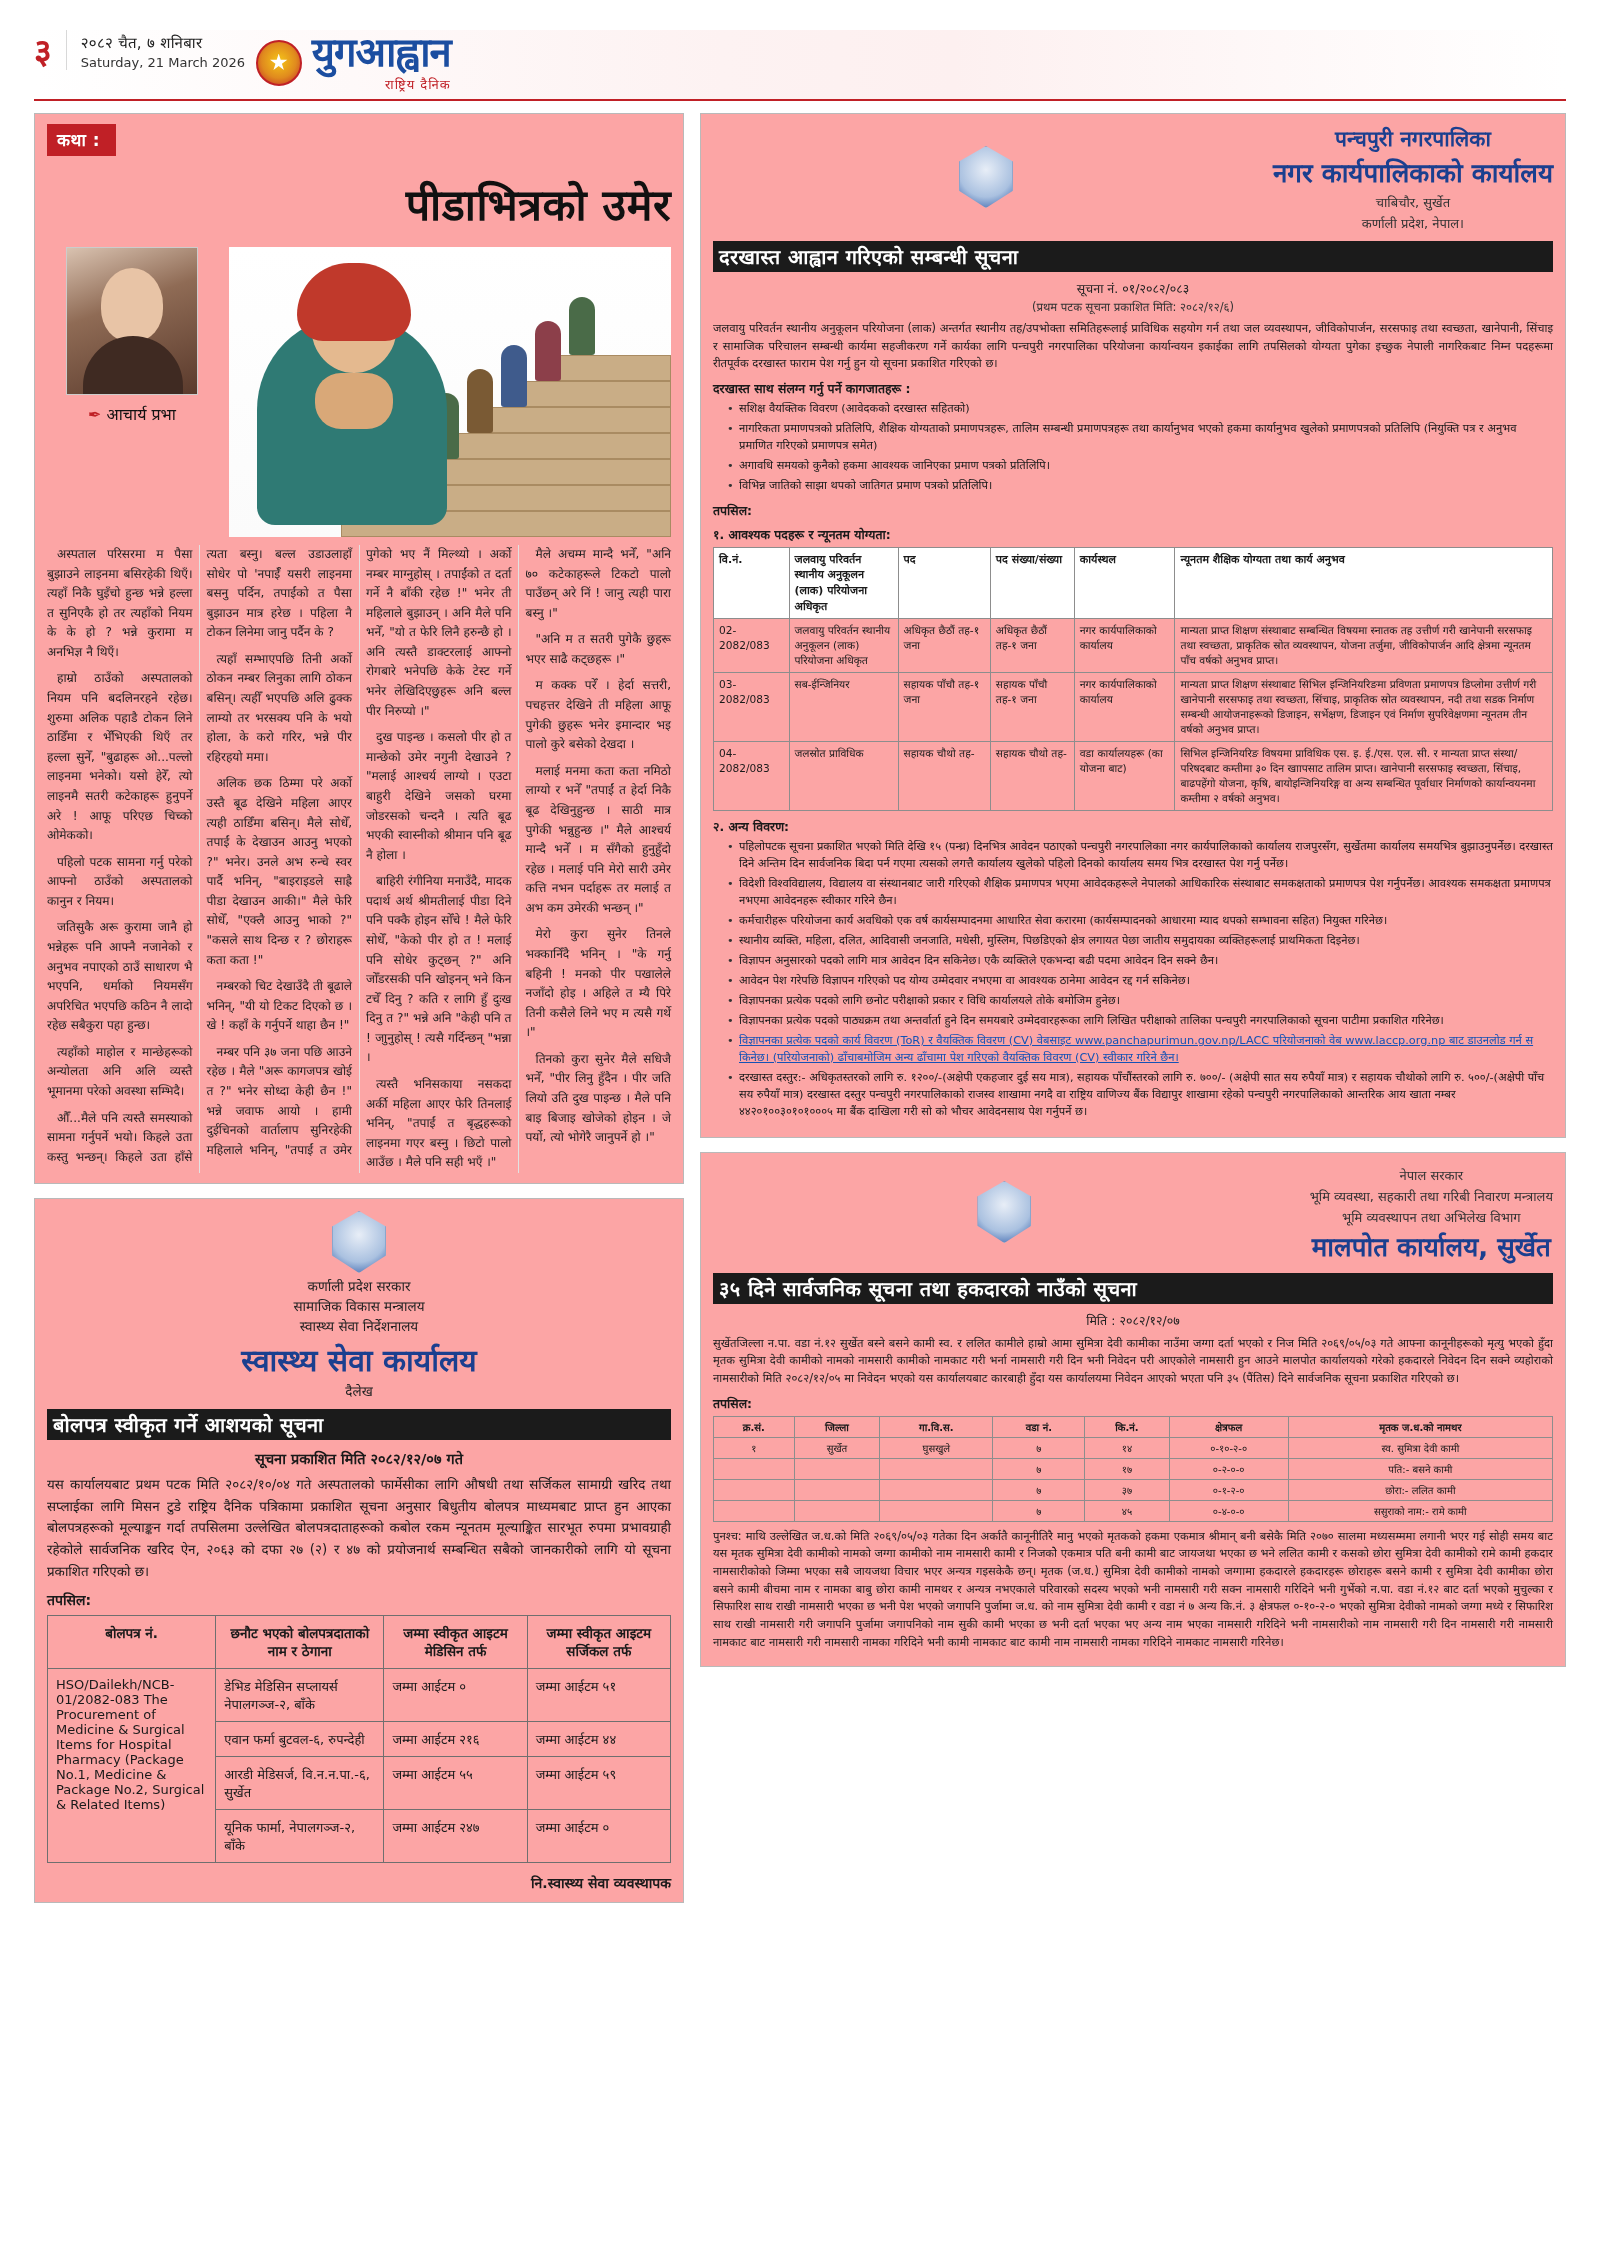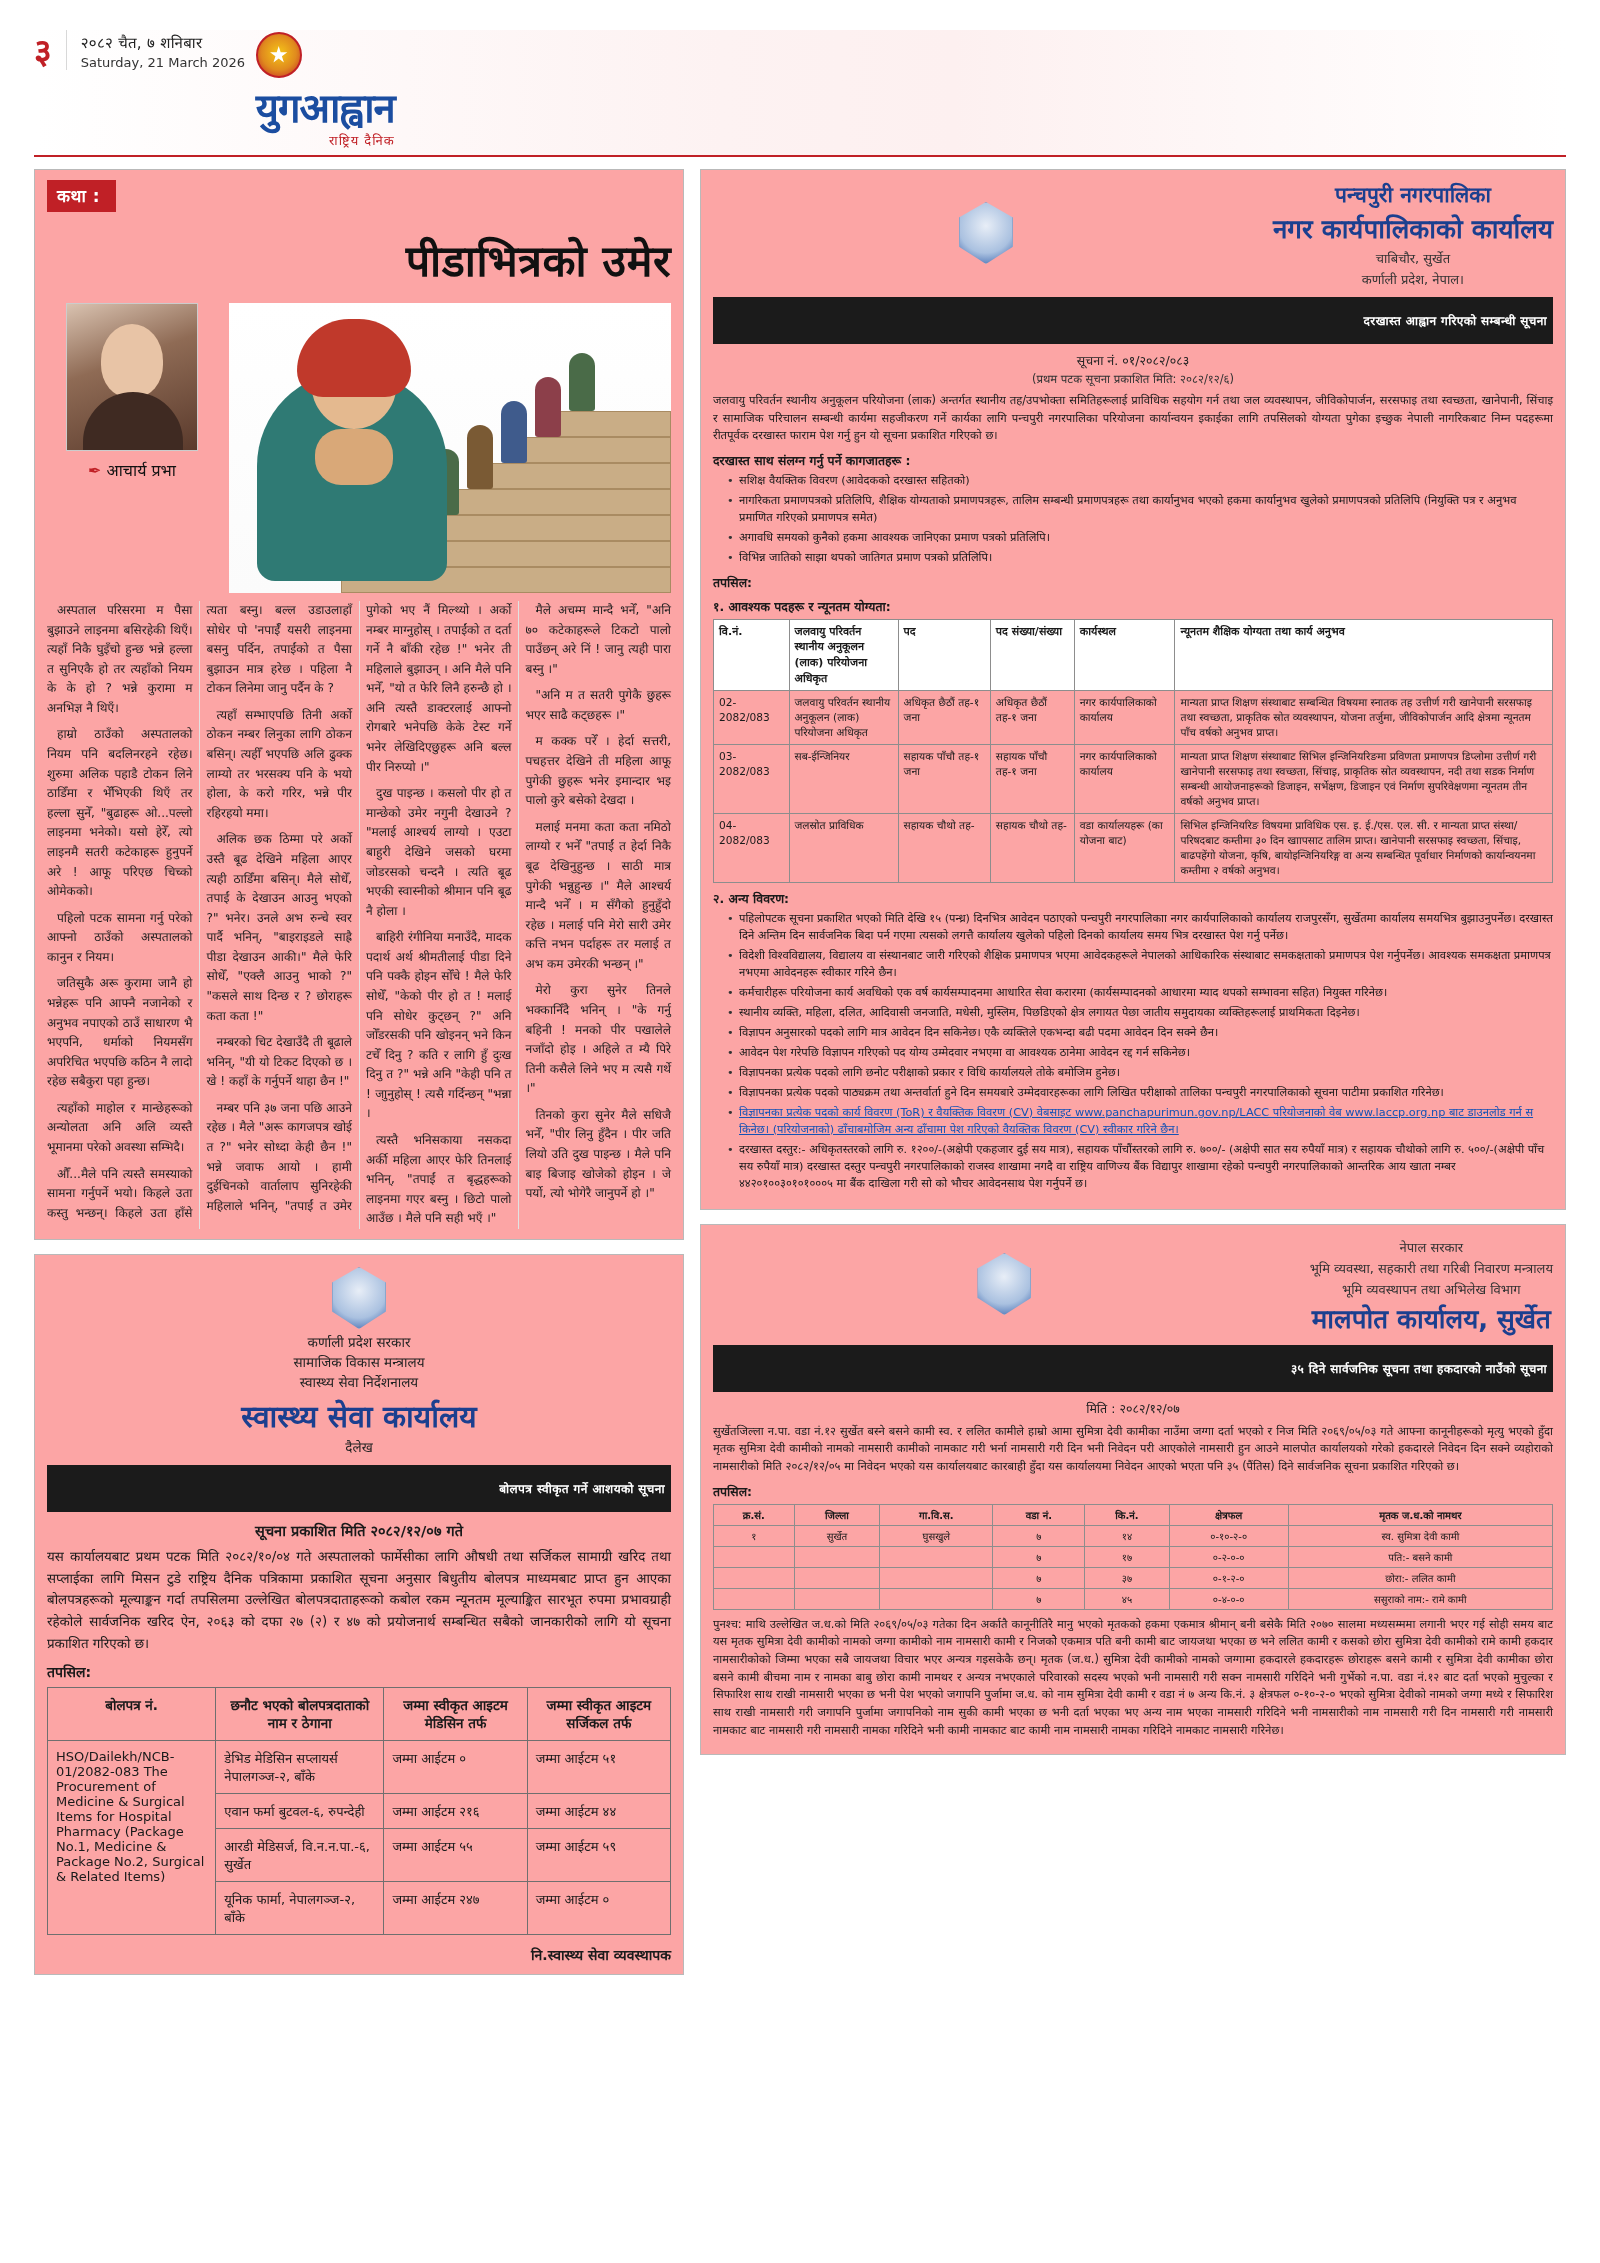--- a/index.html
+++ b/index.html
@@ -48,24 +48,23 @@
     padding-top: 6px;
   }
   .section-title {
     font-size: 33px;
     font-weight: bold;
     color: #c02026;
     letter-spacing: 1px;
   }
   .brand {
     display: flex;
-    align-items: flex-start;
+    align-items: center;
     gap: 10px;
     padding-top: 2px;
-    flex-direction: column;
   }
   .brand-logo {
     width: 46px; height: 46px;
     border-radius: 50%;
     background: radial-gradient(circle at 50% 45%, #f5c518 0%, #e08a1e 55%, #c02026 100%);
     border: 2px solid #c02026;
     position: relative;
     flex: 0 0 auto;
   }
   .brand-logo::after{
@@ -217,24 +216,24 @@
   .gov-lines { text-align:center; }
   .gov-l1 { font-size: 21px; font-weight: bold; color:#1b3f8f; }
   .gov-l2 { font-size: 26px; font-weight: bold; color:#1b3f8f; margin-top:2px; }
   .gov-l3 { font-size: 13px; color:#333; margin-top:3px; }
   .gov-sm { font-size: 13.5px; color:#222; margin-top: 2px; text-align:center; }
   .gov-big { font-size: 30px; font-weight: bold; color:#1b3f8f; text-align:center; margin-top:4px;}
 
   .black-bar {
     background: #1b1b1b;
     color: #fff;
-    text-align: right;
-    font-size: 12px;
-    font-weight: bold;
-    padding: 15px 6px;
+    text-align: left;
+    font-size: 20px;
+    font-weight: bold;
+    padding: 2px 6px;
     margin: 9px 0 8px 0;
     letter-spacing: .4px;
   }
   .notice-no { font-size: 12.5px; text-align:center; color:#222; }
   .notice-sub { font-size: 11.5px; text-align:center; color:#333; margin-top:2px; }
   .body-sm {
     font-size: 11.4px;
     line-height: 1.55;
     text-align: justify;
     color: #1d1d1d;

